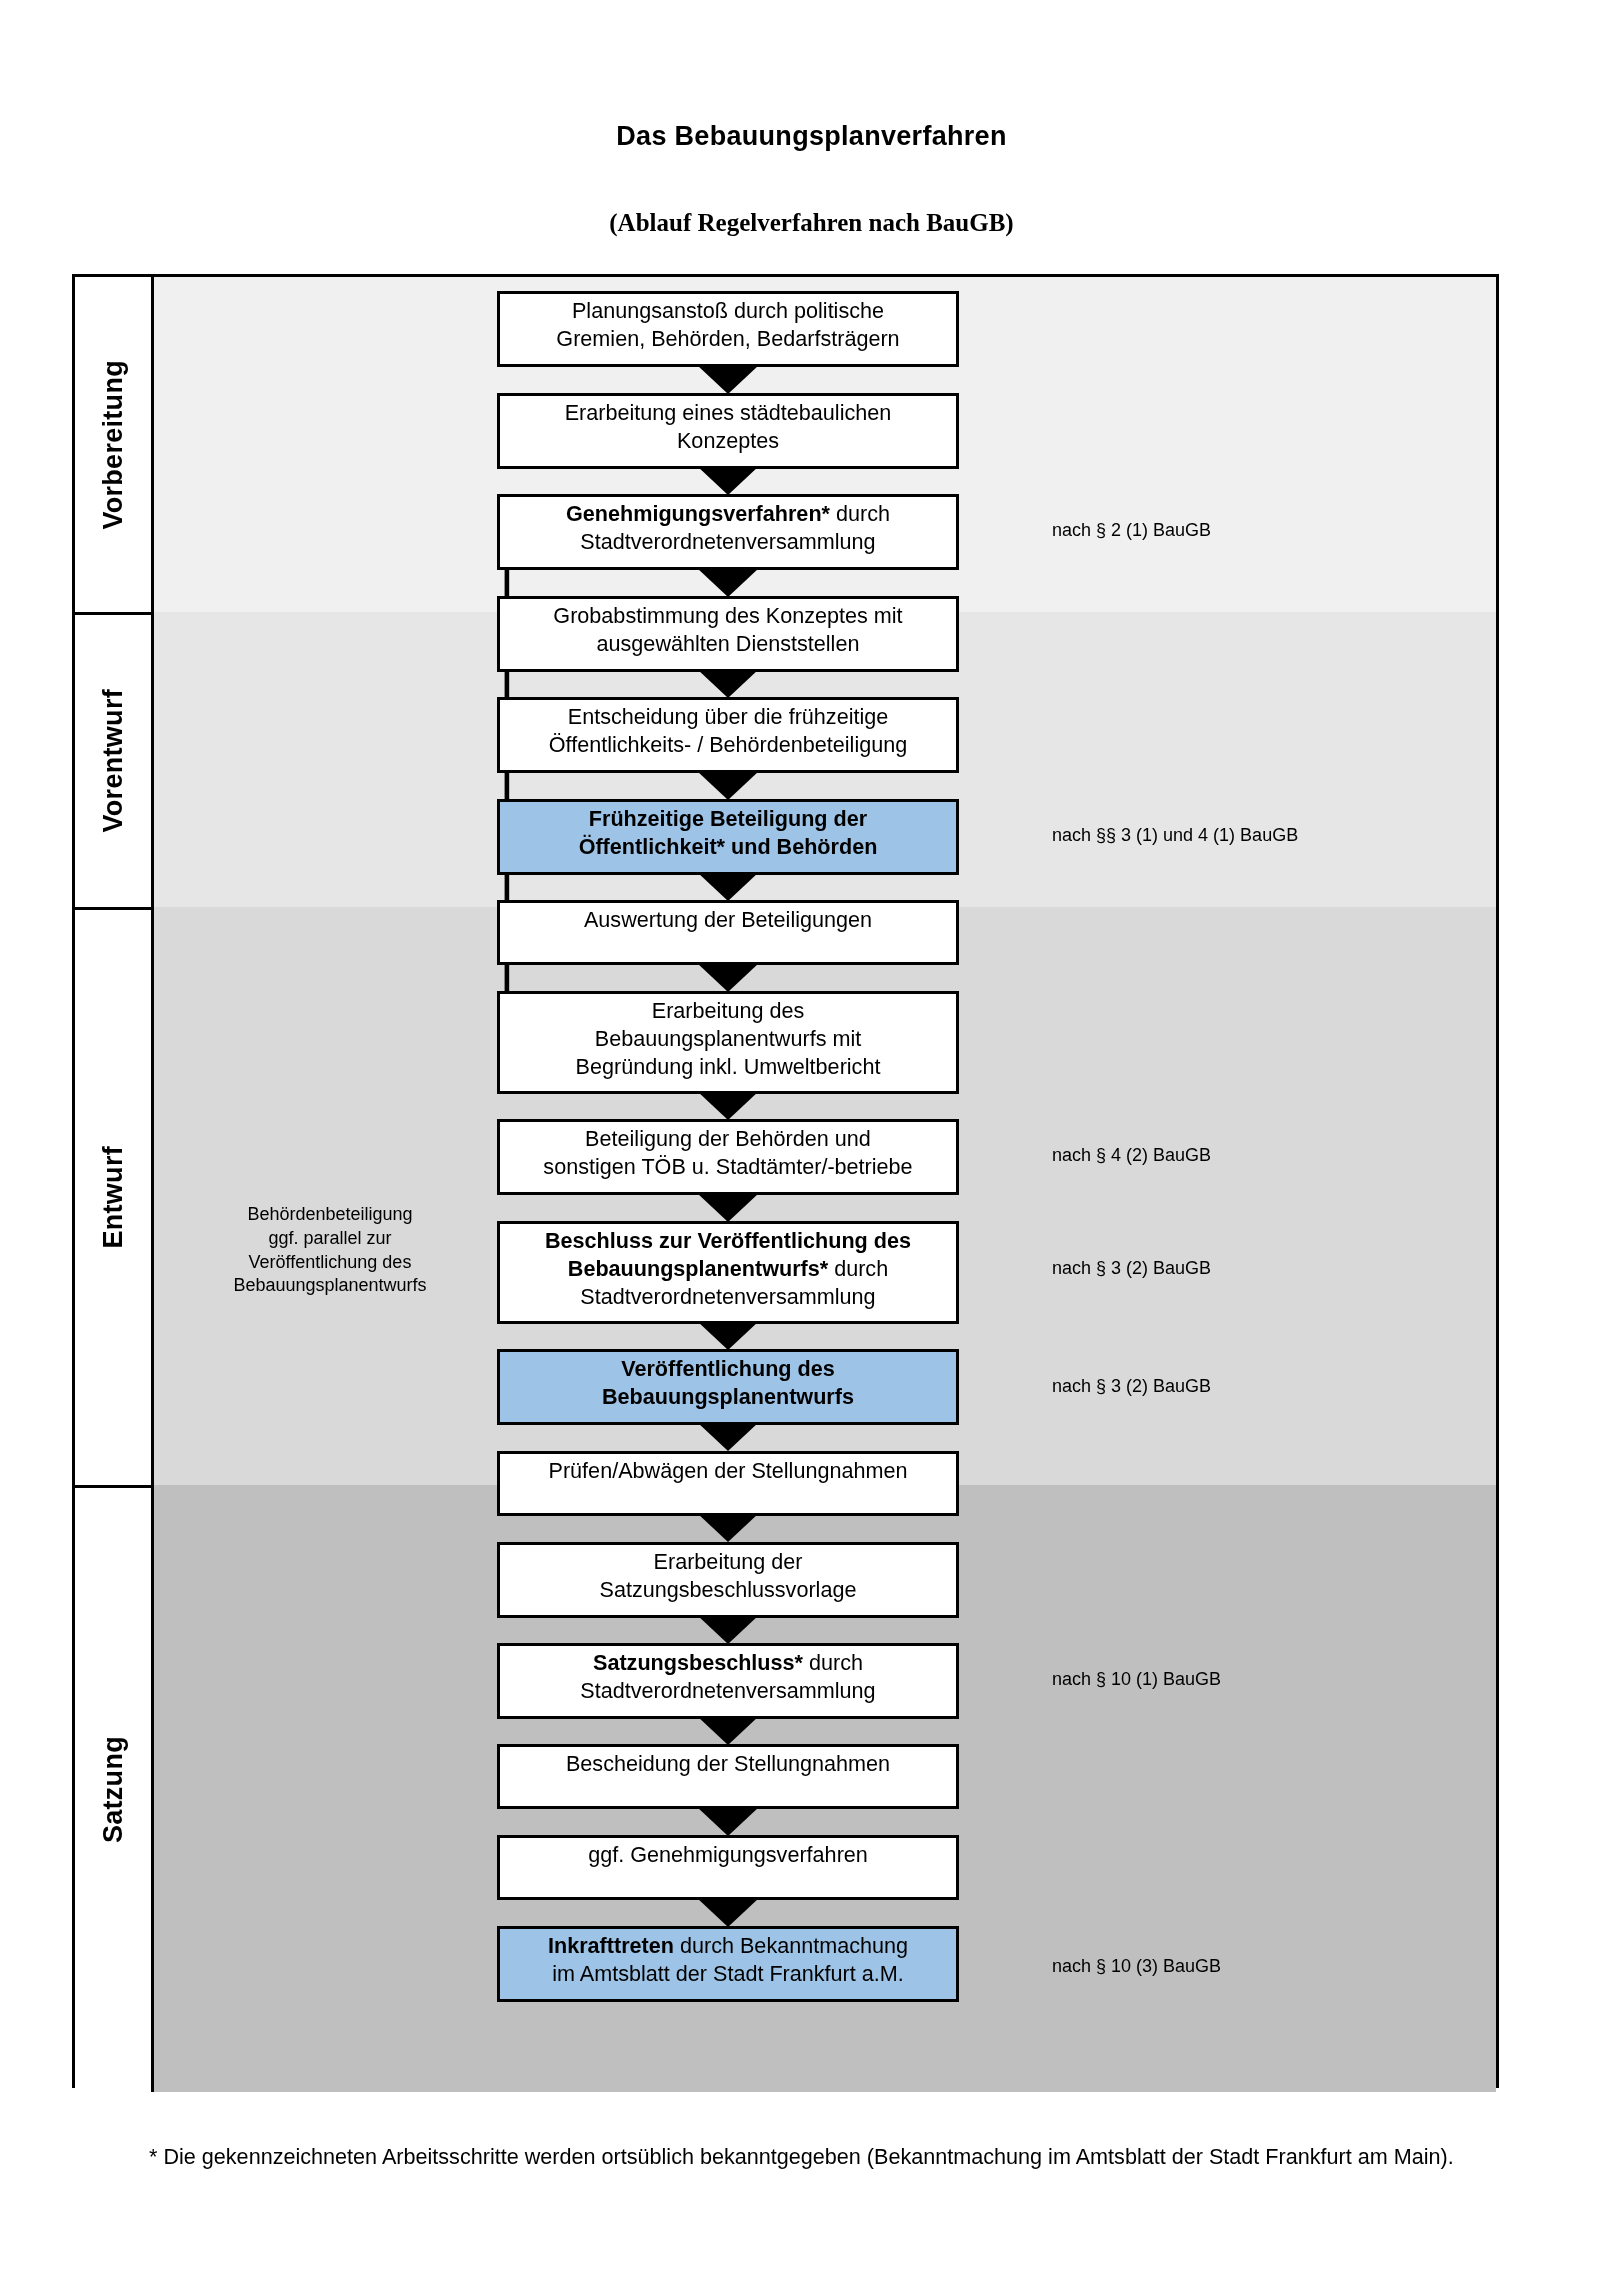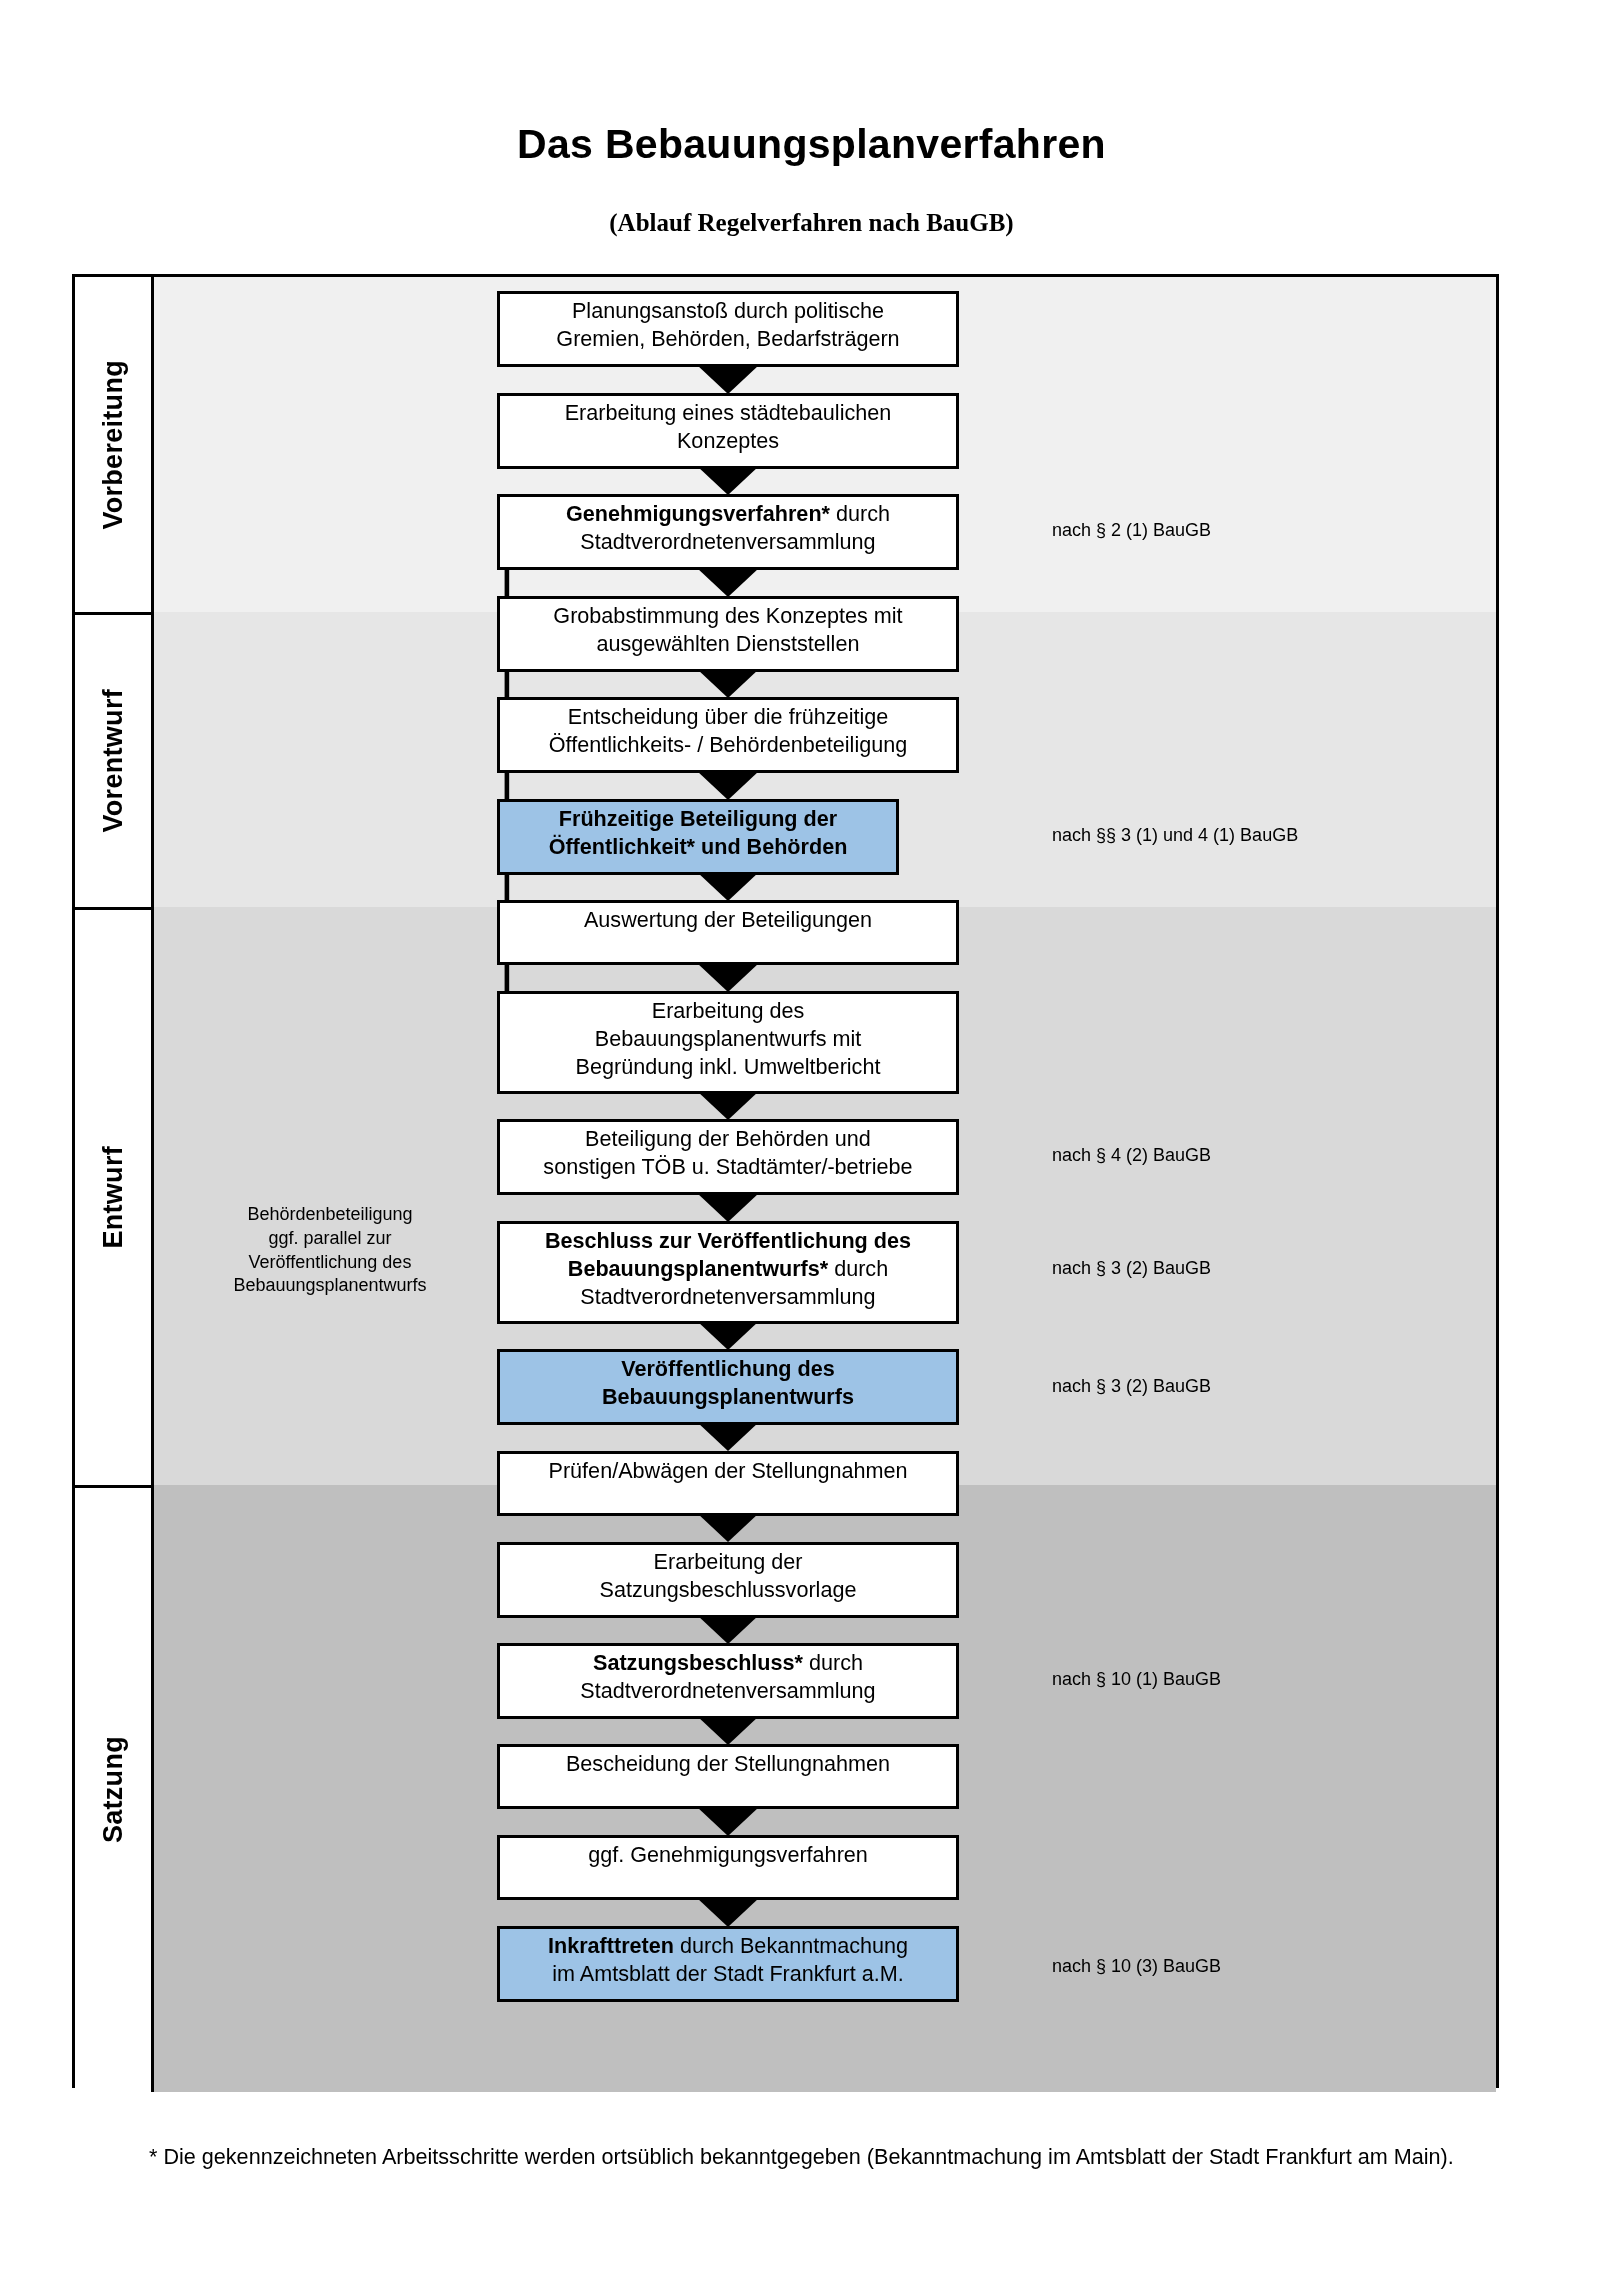--- a/index.html
+++ b/index.html
@@ -5,21 +5,21 @@
 <style>
   html,body{margin:0;padding:0;background:#ffffff;}
   body{
     width:1623px;height:2295px;position:relative;overflow:hidden;
     font-family:"Liberation Sans","DejaVu Sans",sans-serif;
     color:#000000;
   }
   
   #title{
     position:absolute;left:0;top:121px;width:1623px;text-align:center;
-    font-size:41px;font-weight:bold;letter-spacing:0.3px;
+    font-size:27px;font-weight:bold;letter-spacing:0.3px;
   }
   #subtitle{
     position:absolute;left:0;top:209px;width:1623px;text-align:center;
     font-size:25px;font-weight:bold;font-family:Liberation Serif, serif;
   }
   
   #frame{
     position:absolute;left:72px;top:274px;width:1427px;height:1814px;
     border:3.3px solid #000;box-sizing:border-box;
   }
@@ -141,21 +141,21 @@
   <div class="arrow" style="left:622px;top:392px;"></div>
 
   <div class="node" style="left:422px;top:420px;width:462px;height:76px;">
     <span>
       <span>Entscheidung über die frühzeitige</span><br>
       <span>Öffentlichkeits- / Behördenbeteiligung</span>
     </span>
   </div>
   <div class="arrow" style="left:622px;top:494px;"></div>
 
-  <div class="node blue" style="left:422px;top:522px;width:402px;height:76px;">
+  <div class="node blue" style="left:422px;top:522px;width:462px;height:76px;">
     <span>
       <span class="b">Frühzeitige Beteiligung der</span><br>
       <span class="b">Öffentlichkeit* und Behörden</span>
     </span>
   </div>
   <div class="arrow" style="left:622px;top:595px;"></div>
 
   <div class="node" style="left:422px;top:623px;width:462px;height:65px;">
     <span>
       <span>Auswertung der Beteiligungen</span>

